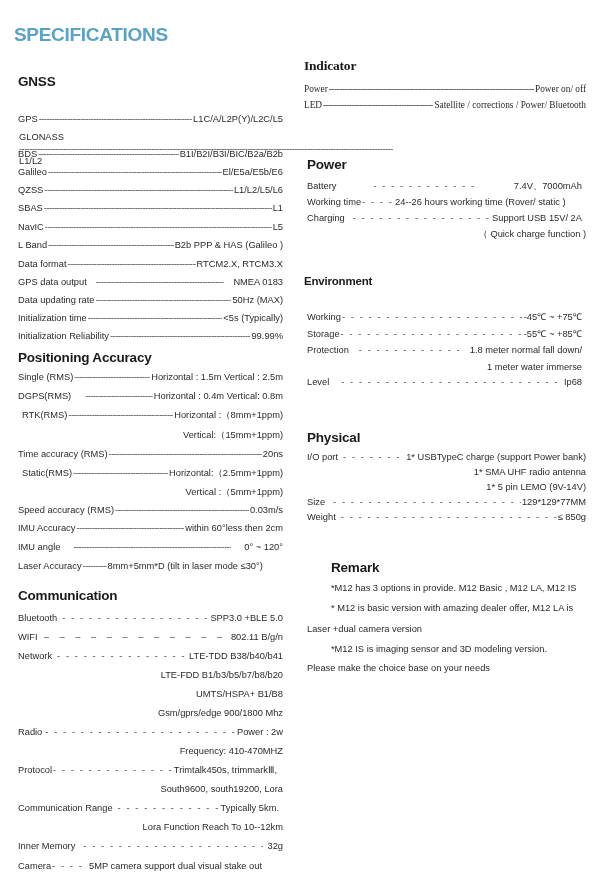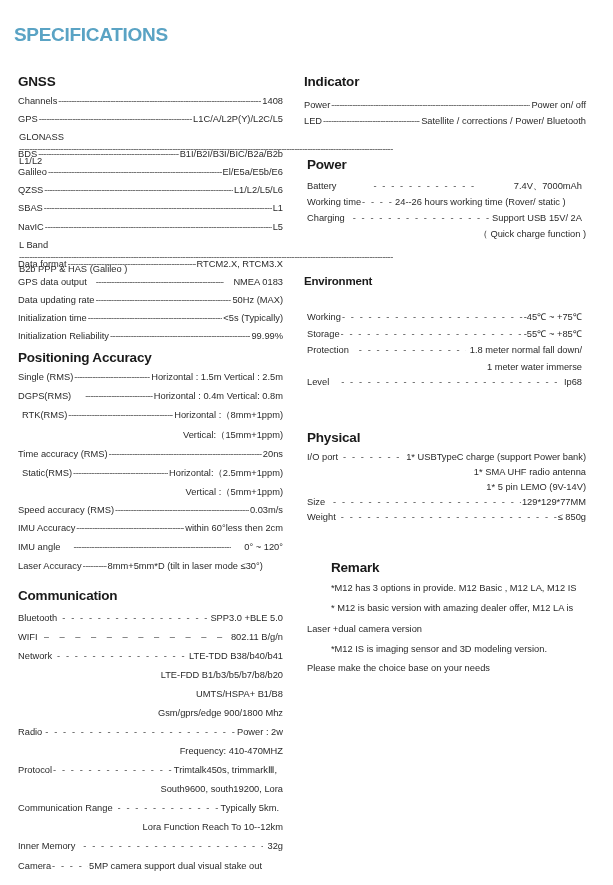--- a/index.html
+++ b/index.html
@@ -34,25 +34,20 @@
   .remark { position: absolute; font-size: 9.3px; line-height: 12px; white-space: nowrap; color: #2a2a2a; }
 </style>
 </head>
 <body>
 
 <div class="page-title">SPECIFICATIONS</div>
 
 <div class="col col-left" style="height:810px;">
 
   <div class="section-title" style="top:2px;">GNSS</div>
-  <div class="row" style="top:23px;">
-      <span class="lbl">Channels</span>
-      <span class="dash"></span>
-      <span class="val">1408</span>
-    </div>
   <div class="row" style="top:41px;">
       <span class="lbl">GPS</span>
       <span class="dash"></span>
       <span class="val">L1C/A/L2P(Y)/L2C/L5</span>
     </div>
   <div class="row" style="top:59px;flex-direction:column;">
       <span class="lbl">GLONASS</span>
       <span class="dash"></span>
       <span class="val">L1/L2</span>
     </div>
@@ -74,21 +69,21 @@
   <div class="row" style="top:130px;">
       <span class="lbl">SBAS</span>
       <span class="dash"></span>
       <span class="val">L1</span>
     </div>
   <div class="row" style="top:149px;">
       <span class="lbl">NavIC</span>
       <span class="dash"></span>
       <span class="val">L5</span>
     </div>
-  <div class="row" style="top:167px;flex-direction:column;">
+  <div class="row" style="top:167px;">
       <span class="lbl">L Band</span>
       <span class="dash"></span>
       <span class="val">B2b PPP &amp; HAS (Galileo )</span>
     </div>
   <div class="row" style="top:186px;">
       <span class="lbl">Data format</span>
       <span class="dash"></span>
       <span class="val">RTCM2.X,  RTCM3.X</span>
     </div>
   <div class="row" style="top:204px;gap:8px;">
@@ -203,21 +198,21 @@
       <span class="dash spaced" style="margin:0 4px 0 8px;"></span>
       <span class="val">32g</span>
     </div>
   <div class="row" style="top:788px;">
       <span class="lbl">Camera</span>
       <span class="dash spaced" style="flex:0 0 36px;"></span>
       <span class="val">5MP camera support dual  visual stake out</span>
     </div>
 </div>
 
-<div class="col col-right" style="top:72px;height:60px;">
+<div class="col col-right" style="top:56px;height:60px;font-family:Liberation Serif, serif;">
   <div class="section-title" style="top:2px;">Indicator</div>
   <div class="row" style="top:27px;">
       <span class="lbl">Power</span>
       <span class="dash"></span>
       <span class="val">Power on/ off</span>
     </div>
   <div class="row" style="top:43px;">
       <span class="lbl">LED</span>
       <span class="dash"></span>
       <span class="val">Satellite / corrections / Power/ Bluetooth</span>

